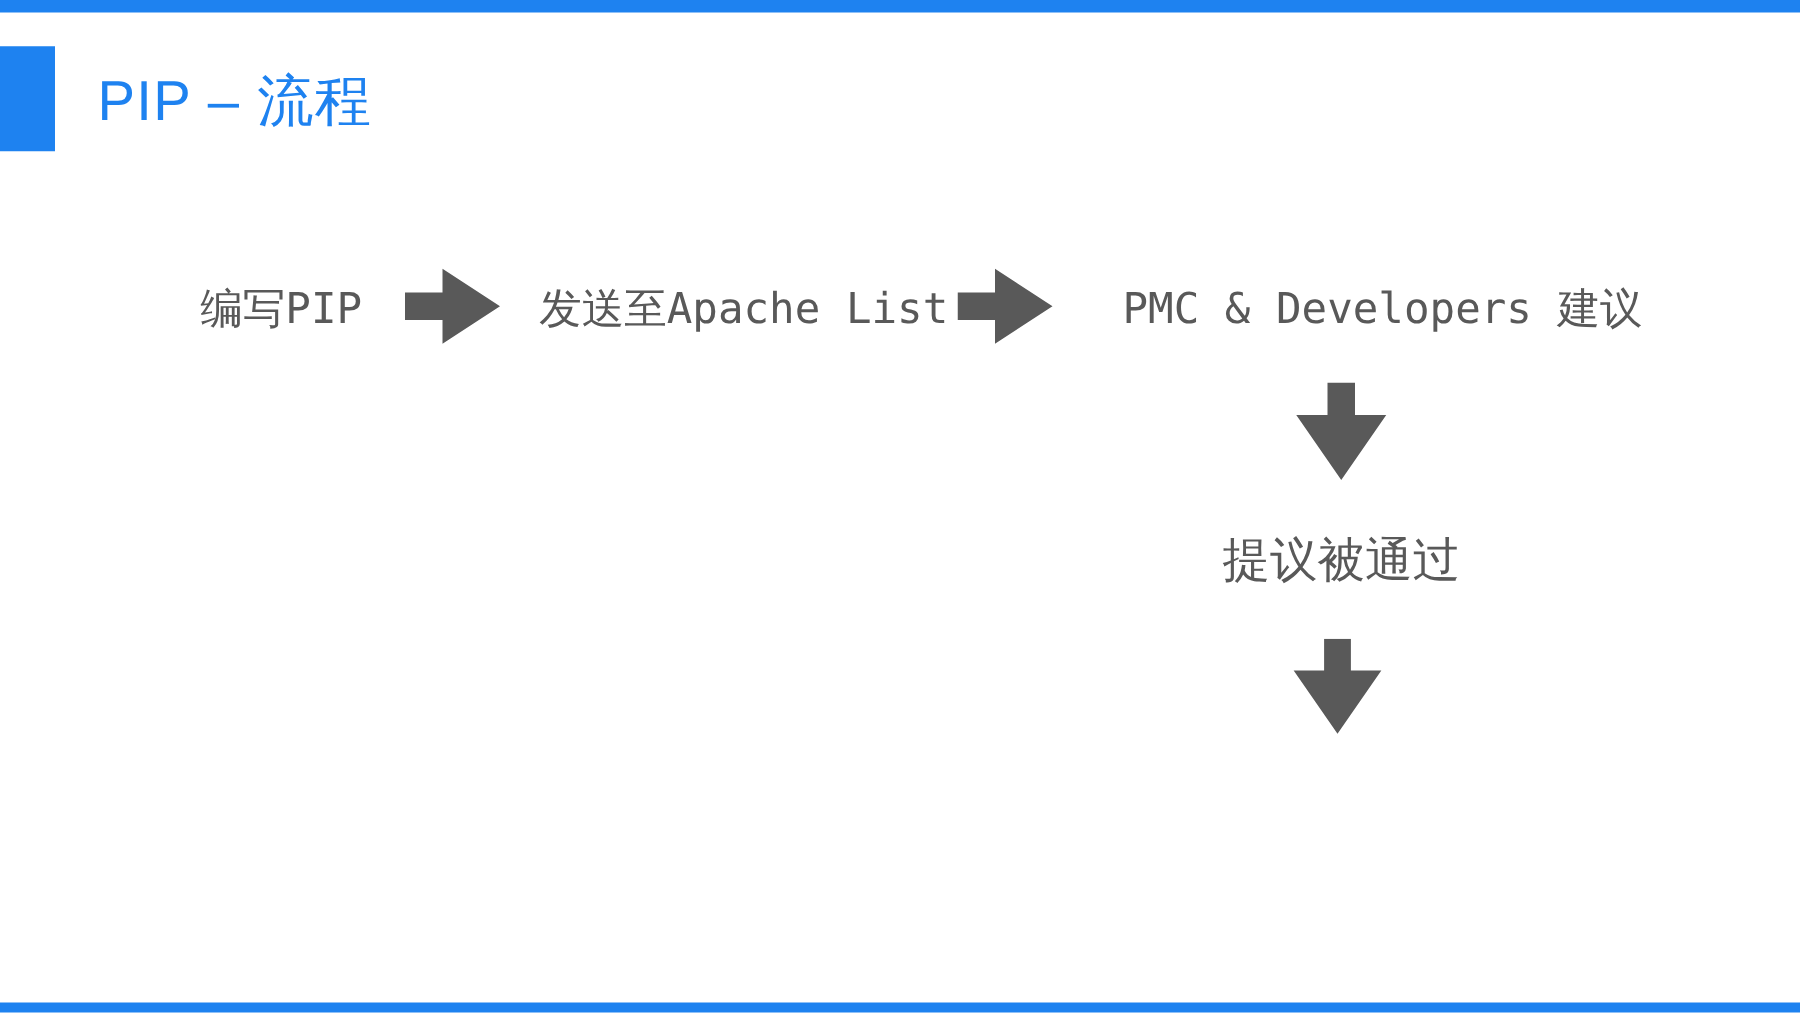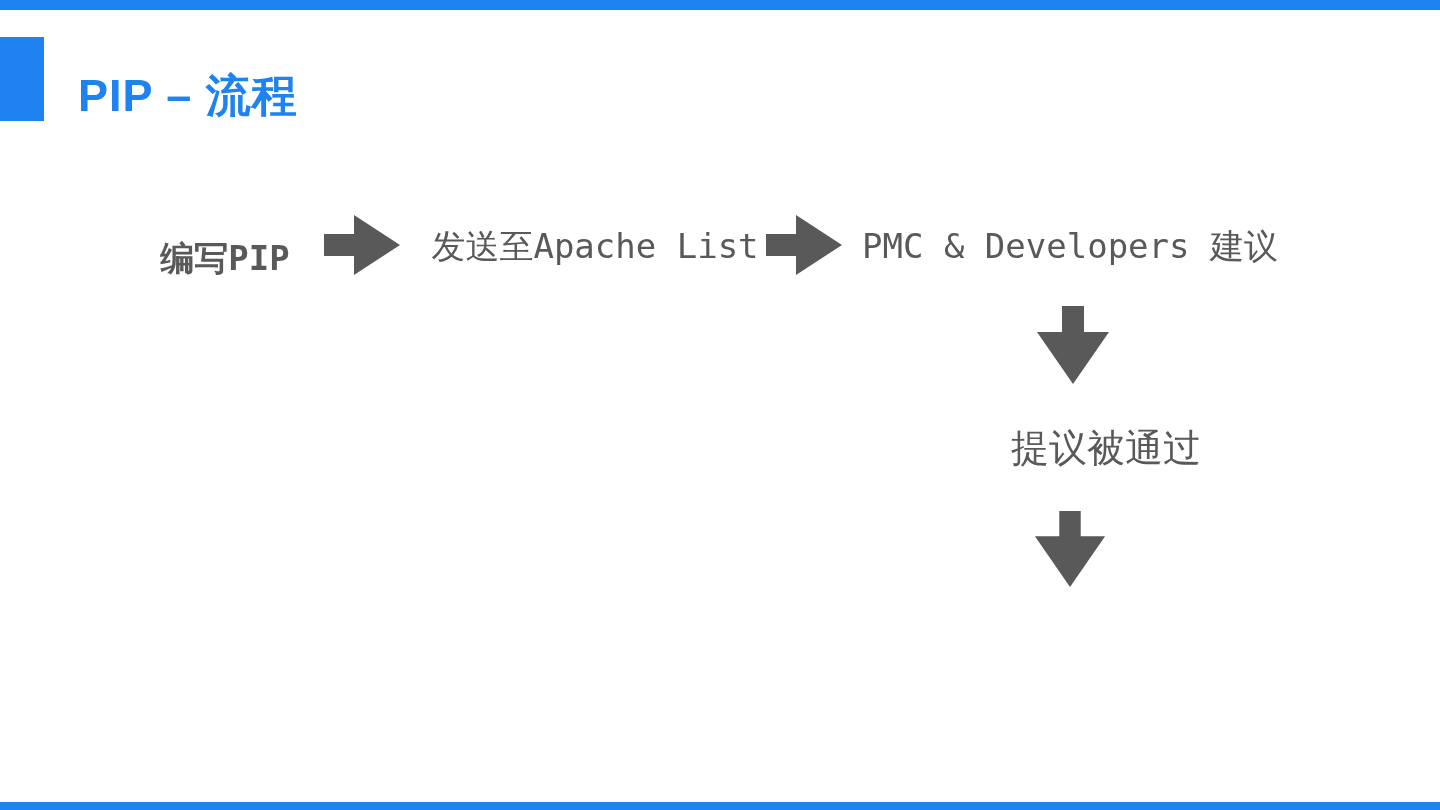--- a/index.html
+++ b/index.html
@@ -25,22 +25,22 @@
   }
   .bottom-bar{
     position:absolute;left:0;bottom:0;width:1440px;height:8px;
     background:var(--accent);
   }
   .title-square{
     position:absolute;left:0;top:37px;width:44px;height:84px;
     background:var(--accent);
   }
   .page-title{
-    position:absolute;left:78px;top:67px;
-    font-size:45px;line-height:58px;font-weight:700;
+    position:absolute;left:78px;top:52px;
+    font-size:45px;line-height:58px;font-weight:400;
     letter-spacing:1px;
     color:var(--accent);
     white-space:nowrap;
   }
   .logo{
     position:absolute;left:1216px;top:36px;
     display:flex;align-items:center;gap:3px;
   }
   .logo svg{display:block;}
   .logo-text{
@@ -56,27 +56,27 @@
     color:var(--gray);
     white-space:nowrap;
   }
   .flow-arrow{
     position:absolute;
     transform:translate(-50%,-50%);
     line-height:0;
   }
   .flow-arrow svg{display:block;fill:var(--gray);}
   
-  .step-1{left:225px;top:259px;font-weight:bold;}
+  .step-1{left:225px;top:247px;}
   .arrow-r1{left:364px;top:245px;}
   .step-2{left:595px;top:247px;}
   .arrow-r2{left:806px;top:245px;}
-  .step-3{left:1070px;top:247px;}
+  .step-3{left:1106px;top:247px;}
   .arrow-d1{left:1073px;top:346px;}
-  .step-4{left:1073px;top:448px;font-family:"Liberation Sans",sans-serif;font-size:38px;margin-left:33px;}
+  .step-4{left:1073px;top:448px;font-family:"Liberation Sans",sans-serif;font-size:38px;}
   .arrow-d2{left:1070px;top:550px;}
   .step-5{left:1072px;top:652px;}
 </style>
 </head>
 <body>
 
 <div class="slide">
 
   <div class="top-bar"></div>
 

